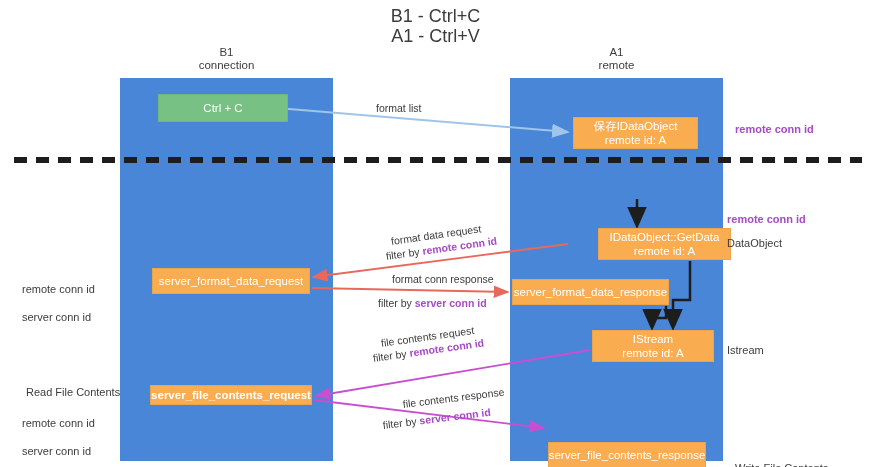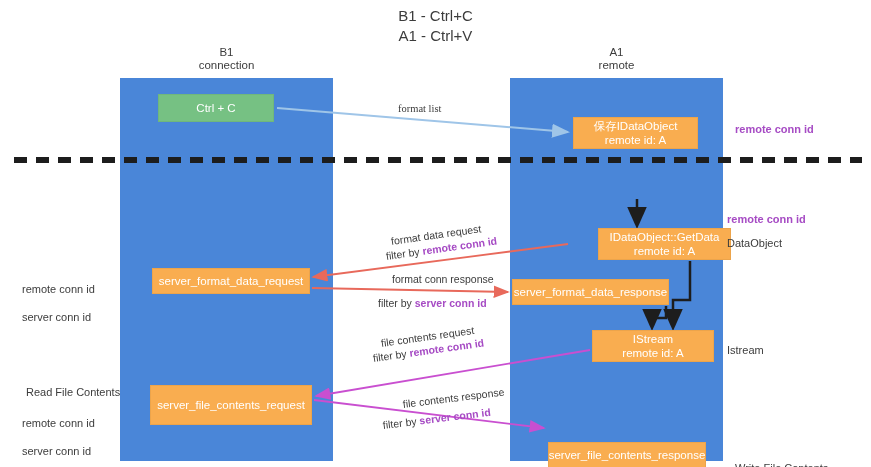--- a/index.html
+++ b/index.html
@@ -17,47 +17,47 @@
   #wires{position:absolute;left:0;top:0;width:871px;height:467px;pointer-events:none;}
 
   
   .lane{position:absolute;background:#4a86d8;}
   #lane-b1{left:120px;top:78px;width:213px;height:383px;}
   #lane-a1{left:510px;top:78px;width:213px;height:383px;}
 
   
   #title{
     position:absolute;left:0;top:6px;width:871px;text-align:center;
-    font-size:15px;line-height:20px;color:#3c3c3c;white-space:pre-line;
+    font-size:18px;line-height:20px;color:#3c3c3c;white-space:pre-line;
   }
   .lane-head{
     position:absolute;text-align:center;font-size:11.5px;line-height:13px;
     color:#3c3c3c;white-space:pre-line;
   }
   #head-b1{left:120px;top:46px;width:213px;}
   #head-a1{left:510px;top:46px;width:213px;}
 
   
   .node{
     position:absolute;box-sizing:border-box;
     display:flex;align-items:center;justify-content:center;
     text-align:center;color:#ffffff;font-size:11.5px;line-height:14px;
     white-space:pre-line;border:1px solid rgba(0,0,0,.05);
   }
   .node.green{background:#76c183;}
   .node.orange{background:#f9ad50;text-align:center;}
 
-  #n-ctrlc  {left:158px;top:94px;width:116px;height:28px;}
+  #n-ctrlc  {left:158px;top:94px;width:130px;height:28px;}
   #n-save   {left:573px;top:117px;width:125px;height:32px;}
   #n-ctrlv  {left:578px;top:172px;width:118px;height:26px;}
   #n-getdata{left:570px;top:228px;width:133px;height:32px;margin-left:28px;}
   #n-sfdreq {left:152px;top:268px;width:158px;height:26px;}
   #n-sfdres {left:512px;top:279px;width:157px;height:26px;}
   #n-istream{left:592px;top:330px;width:122px;height:32px;}
-  #n-sfcreq {left:150px;top:385px;width:162px;height:40px;}
+  #n-sfcreq {left:150px;top:385px;width:162px;height:20px;font-weight:bold;}
   #n-sfcres {left:548px;top:442px;width:158px;height:26px;}
 
   
   .anno{position:absolute;font-size:11px;line-height:14px;white-space:pre-line;}
   .anno.purple{color:#a64bc4;font-weight:bold;}
   .anno.plain{color:#3c3c3c;}
 
   #a-remote-top{left:735px;top:122px;}
   #a-remote-mid{left:727px;top:212px;}
   #a-dataobject{left:727px;top:236px;}
@@ -68,21 +68,21 @@
   #a-readfile {left:26px;top:385px;}
   #a-left-ids2{left:22px;top:402px;}
 
   
   .elabel{
     position:absolute;font-size:10.5px;line-height:15px;color:#3c3c3c;
     white-space:nowrap;transform-origin:left top;
   }
   .elabel .pp{color:#a64bc4;font-weight:bold;}
 
-  #e-formatlist{left:398px;top:101px;font-family:Liberation Serif, serif;}
+  #e-formatlist{left:376px;top:101px;}
   #e-fdreq1{left:390px;top:234px;transform:rotate(-8deg);}
   #e-fdreq2{left:385px;top:249px;transform:rotate(-8deg);}
   #e-fdres1{left:392px;top:272px;}
   #e-fdres2{left:378px;top:296px;}
   #e-fcreq1{left:380px;top:336px;transform:rotate(-8deg);}
   #e-fcreq2{left:372px;top:351px;transform:rotate(-8deg);}
   #e-fcres1{left:402px;top:397px;transform:rotate(-7deg);}
   #e-fcres2{left:382px;top:418px;transform:rotate(-7deg);}
 </style>
 </head>

